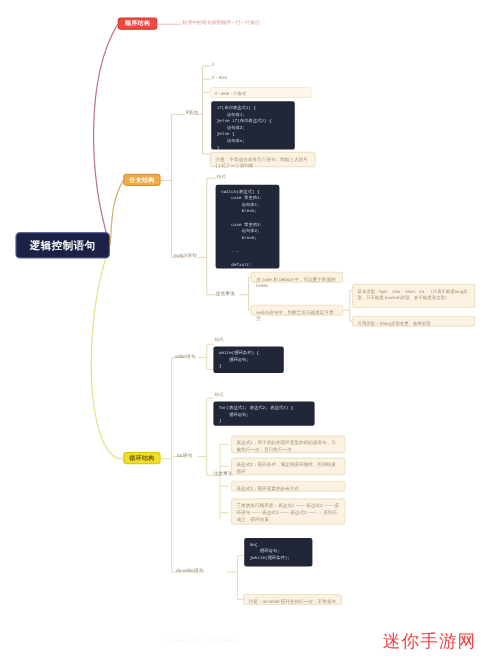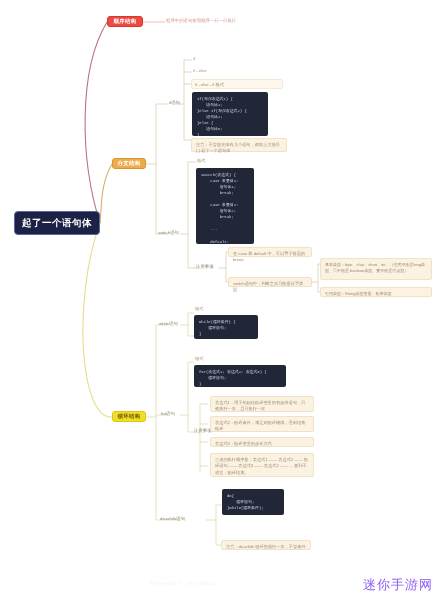--- a/index.html
+++ b/index.html
@@ -49,21 +49,21 @@
     color:#9c8a70;font-size:4.2px;line-height:1.5;
     padding:3px 4px;box-sizing:border-box;
   }
   .note.plain{background:#fdf7ec;border-color:#f4e9d4;}
   .note.tiny{font-size:4px;}
   .hdr{font-size:4.2px;color:#a59177;}
 
   
   .watermark{
     position:absolute;right:4px;bottom:6px;
-    font-size:13px;color:#8b5cf6;letter-spacing:1px;
+    font-size:16px;color:#ef4444;letter-spacing:1px;
     font-family:"DejaVu Sans",sans-serif;
   }
   .ghost{
     position:absolute;left:150px;bottom:14px;
     font-size:5px;color:#f2f2f2;letter-spacing:1px;
   }
 </style>
 </head>
 <body>
 
@@ -126,21 +126,21 @@
     <path d="M200 442 L 208 442" stroke="#ddd49a" stroke-width=".7" fill="none"></path>
     <path d="M200 466 L 208 466" stroke="#ddd49a" stroke-width=".7" fill="none"></path>
 
     <path d="M206 520 L 216 520" stroke="#ddd49a" stroke-width=".7" fill="none"></path>
     <path d="M216 505 L 216 545" stroke="#ddd49a" stroke-width=".7" fill="none"></path>
     <path d="M216 505 L 222 505" stroke="#ddd49a" stroke-width=".7" fill="none"></path>
     <path d="M216 545 L 222 545" stroke="#ddd49a" stroke-width=".7" fill="none"></path>
   </svg>
 
   <div class="node root">
-    <span>起了一个语句体</span>
+    <span>逻辑控制语句</span>
   </div>
 
   <div class="node badge red">
     <span>顺序结构</span>
   </div>
   <div class="node sublabel" style="left:166px;top:18px;color:#d98d86;">程序中的语句按照顺序一行一行执行</div>
 
   <div class="node badge orange">
     <span>分支结构</span>
   </div>

